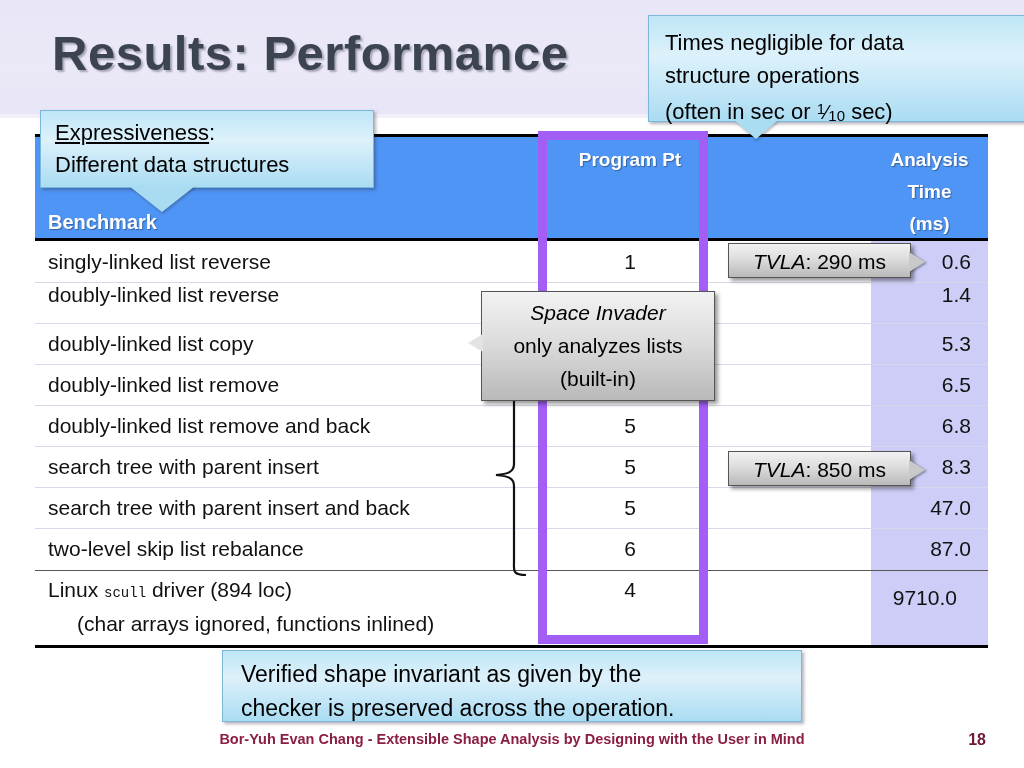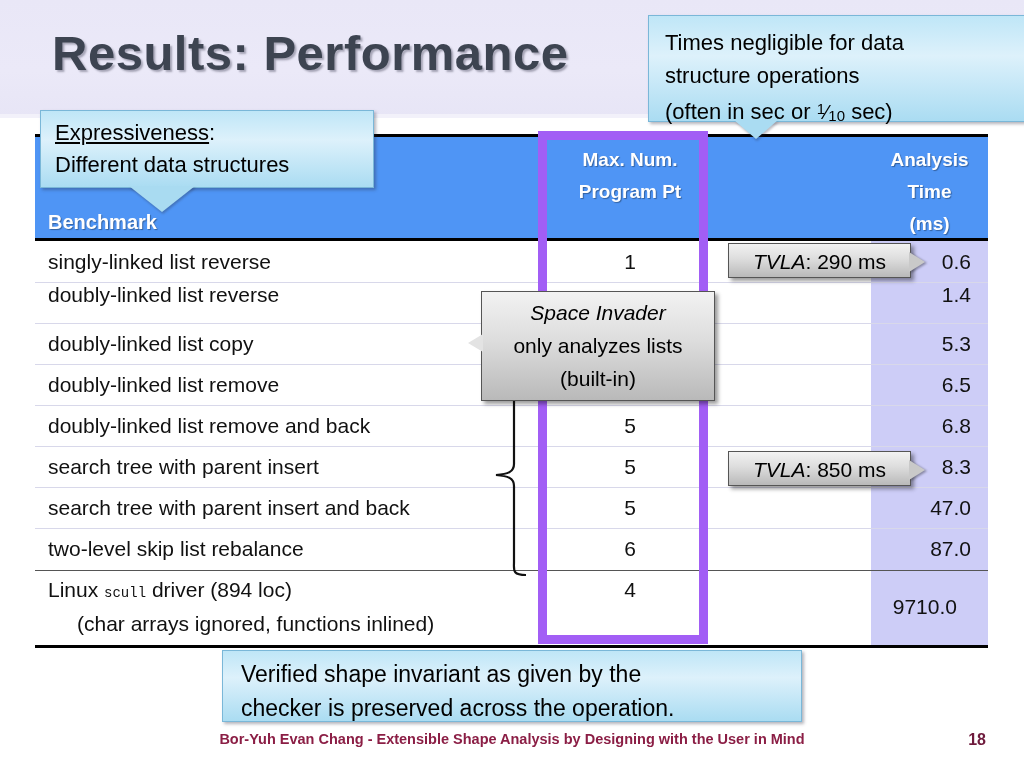--- a/index.html
+++ b/index.html
@@ -85,21 +85,21 @@
     padding-right:17px;box-sizing:border-box;
     font-size:21px;color:#111;line-height:41px;
   }
   .rowsep{position:absolute;left:0;width:953px;height:1px;background:#d8d8ea;}
 
   
   #last-row{position:absolute;left:0;top:339px;width:953px;height:86px;}
   #last-bm1{position:absolute;left:13px;top:4px;font-size:21px;color:#111;white-space:nowrap;}
   #last-bm2{position:absolute;left:42px;top:38px;font-size:21px;color:#111;white-space:nowrap;text-align:center;}
   #last-mg{position:absolute;left:510px;top:4px;width:170px;text-align:center;font-size:21px;color:#111;}
-  #last-at{position:absolute;left:836px;top:21px;width:103px;text-align:right;padding-right:17px;box-sizing:border-box;font-size:21px;color:#111;}
+  #last-at{position:absolute;left:836px;top:12px;width:103px;text-align:right;padding-right:17px;box-sizing:border-box;font-size:21px;color:#111;}
 
   
   #purple-col{
     position:absolute;left:503px;top:-3px;width:170px;height:513px;
     border:9px solid #a25ef5;box-sizing:border-box;
     background:transparent;
   }
 
   
   #brace{position:absolute;left:455px;top:238px;width:40px;height:205px;}
@@ -189,21 +189,20 @@
 
   <div id="table">
 
     <div id="time-shade"></div>
 
     <div class="rule" id="rule-top"></div>
 
     <div id="hdr-bar">
       <div id="hdr-benchmark">Benchmark</div>
       <div id="hdr-maxnum">
-        <div>Max. Num.</div>
         <div>Program Pt</div>
       </div>
       <div id="hdr-analysis">
         <div>Analysis</div>
         <div>Time</div>
         <div>(ms)</div>
       </div>
     </div>
 
     <div class="rule" id="rule-hdr"></div>

